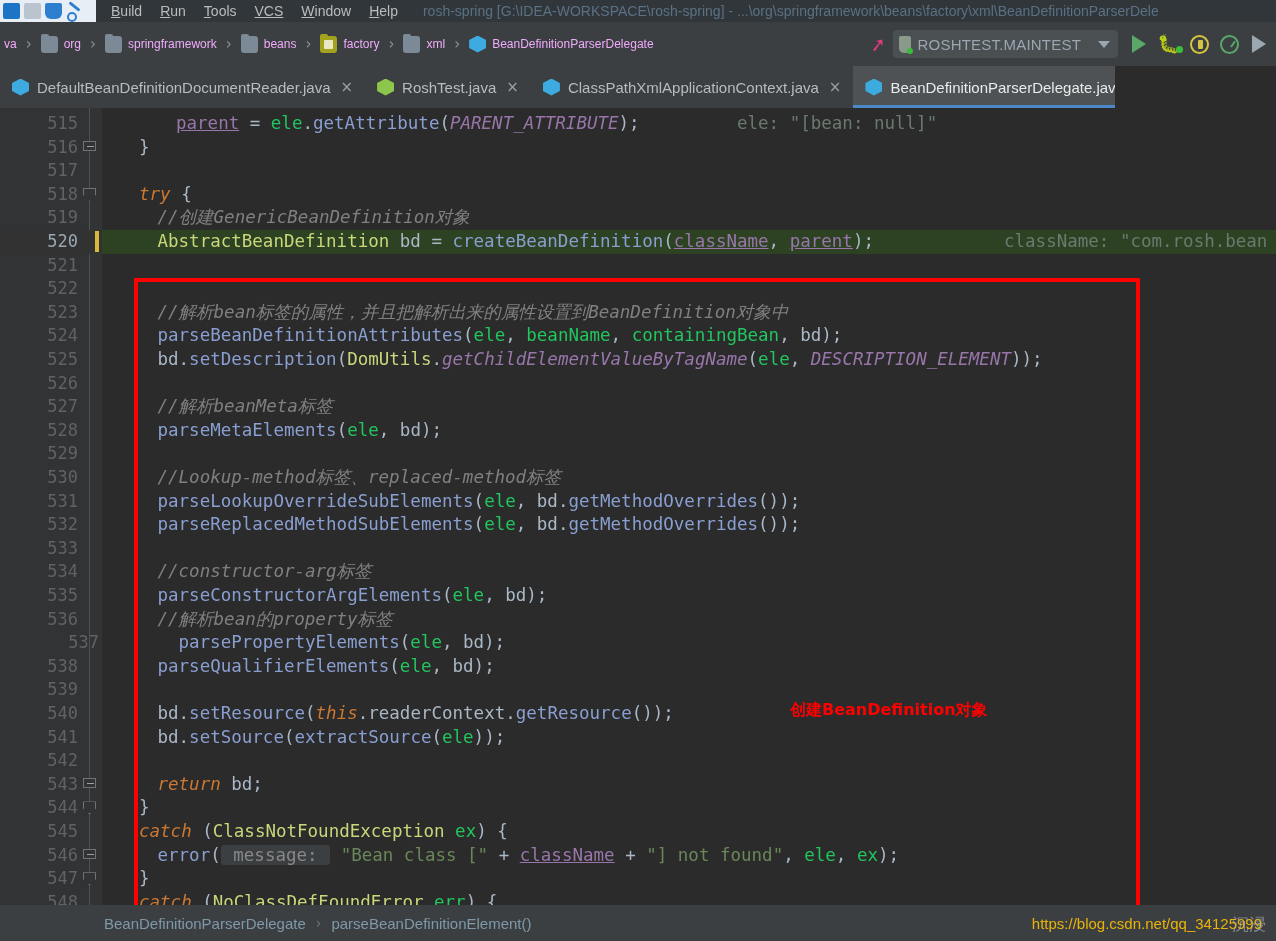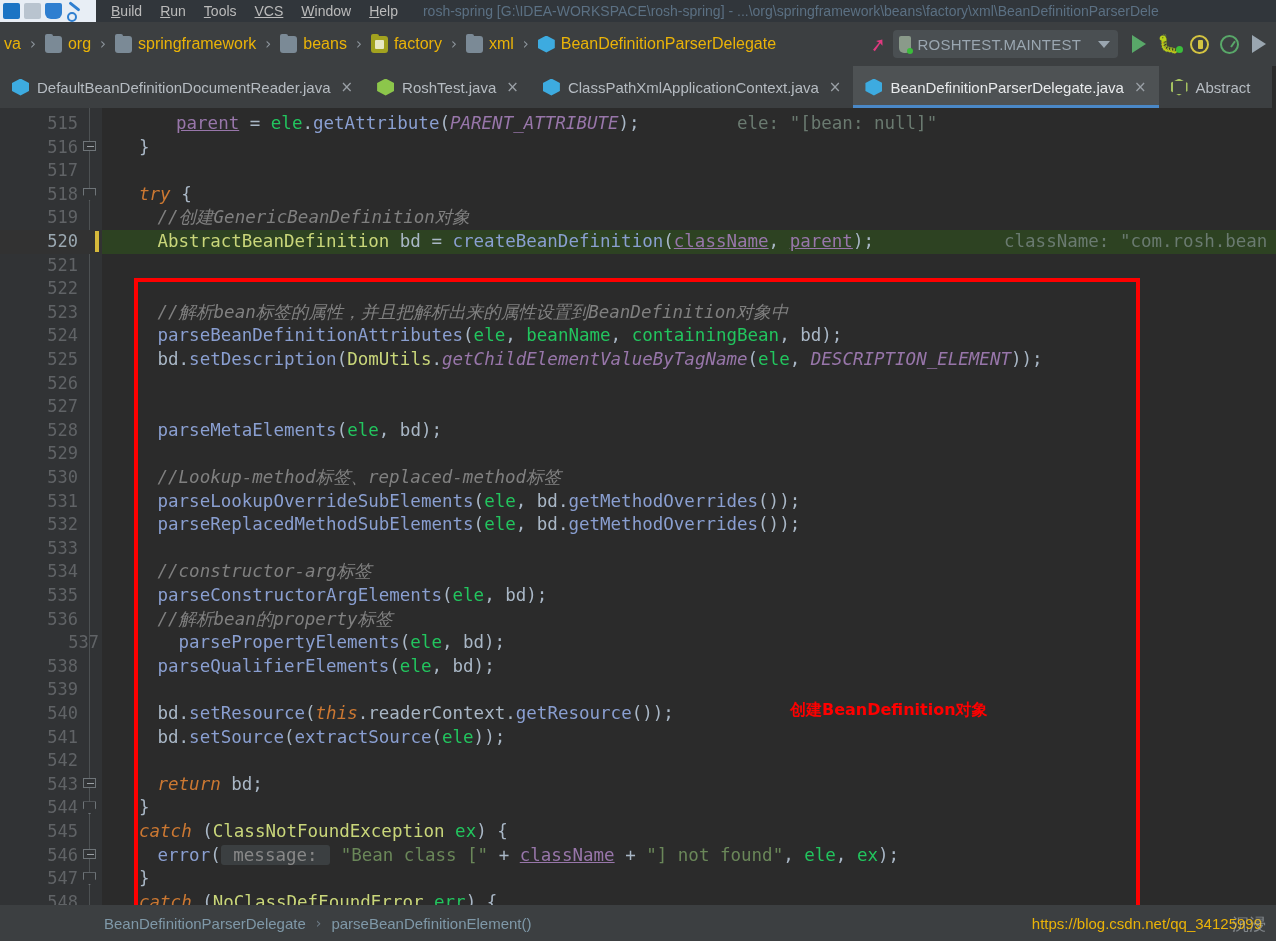--- a/index.html
+++ b/index.html
@@ -46,21 +46,21 @@
   }
 
   
   .navbar {
     position: absolute; left: 0; top: 22px; width: 1276px; height: 44px;
     background: #3c3f41; display: flex; align-items: center; overflow: hidden;
   }
   .crumbs { display: flex; align-items: center; padding-left: 2px; flex: none; }
   .crumb { display: flex; align-items: center; gap: 6px; padding: 0 2px; }
   .crumb-label {
-    color: #eab308; font-size: 16px; white-space: nowrap;
+    color: #f0abfc; font-size: 12px; white-space: nowrap;
     font-family: "Liberation Sans", sans-serif;
   }
   .chev { color: #8d959c; font-size: 15px; margin: 0 7px; }
   .ic { width: 17px; height: 17px; flex: none; position: relative; display: inline-block; }
   .ic-folder { background: #7b8a96; border-radius: 1px 3px 3px 3px; }
   .ic-folder::before {
     content: ""; position: absolute; left: 0; top: -2px; width: 8px; height: 4px;
     background: #7b8a96; border-radius: 2px 2px 0 0;
   }
   .ic-res { background: #a2a21f; border-radius: 1px 3px 3px 3px; }
@@ -113,21 +113,21 @@
              border-left: 14px solid #59a869; }
   .bug { color: #e05252; font-size: 18px; line-height: 1; position: relative; }
   .bugdot { position: absolute; right: -3px; bottom: 0; width: 7px; height: 7px; background: #3bbd3b; border-radius: 50%; }
   .covg { width: 19px; height: 19px; border: 2px solid #d4c441; border-radius: 50%; position: relative; }
   .covg::after { content: ""; position: absolute; left: 6px; top: 3px; width: 5px; height: 9px; background: #d4c441; border-radius: 1px; }
   .prof { width: 19px; height: 19px; border: 2px solid #59a869; border-radius: 50%; position: relative; }
   .prof::after { content: ""; position: absolute; left: 8px; top: 3px; width: 2px; height: 7px; background: #59a869; transform: rotate(35deg); transform-origin: bottom; }
 
   
   .tabbar {
-    position: absolute; left: 0; top: 66px; width: 1272px; height: 42px;
+    position: absolute; left: 0; top: 66px; width: 1115px; height: 42px;
     background: #3c3f41; display: flex; align-items: stretch; overflow: hidden;
   }
   .tab {
     display: flex; align-items: center; gap: 8px; padding: 0 12px;
     background: #3c3f41; position: relative; flex: none; white-space: nowrap;
   }
   .tab.active { background: #4e5254; }
   .tab.active::after {
     content: ""; position: absolute; left: 0; bottom: 0; width: 100%; height: 3px; background: #4a88c7;
   }
@@ -397,20 +397,21 @@
         <div class="row" style="top: 240px;">
           <div class="lnum">525</div>
           <div class="code" style="padding-left: 55.5px;">bd.<span class="callfn">setDescription</span>(<span class="typename">DomUtils</span>.<span class="sfi">getChildElementValueByTagName</span>(<span class="varorange">ele</span>, <span class="sfi">DESCRIPTION_ELEMENT</span>));</div>
         </div>
         <div class="row" style="top: 263.6px;">
           <div class="lnum">526</div>
           <div class="code" style="padding-left: 0px;"></div>
         </div>
         <div class="row" style="top: 287.2px;">
           <div class="lnum">527</div>
+          <div class="code" style="padding-left: 55.5px;"><span class="cmt">//解析beanMeta标签</span></div>
         </div>
         <div class="row" style="top: 310.8px;">
           <div class="lnum">528</div>
           <div class="code" style="padding-left: 55.5px;"><span class="callfn">parseMetaElements</span>(<span class="varorange">ele</span>, bd);</div>
         </div>
         <div class="row" style="top: 334.4px;">
           <div class="lnum">529</div>
           <div class="code" style="padding-left: 0px;"></div>
         </div>
         <div class="row" style="top: 358px;">

